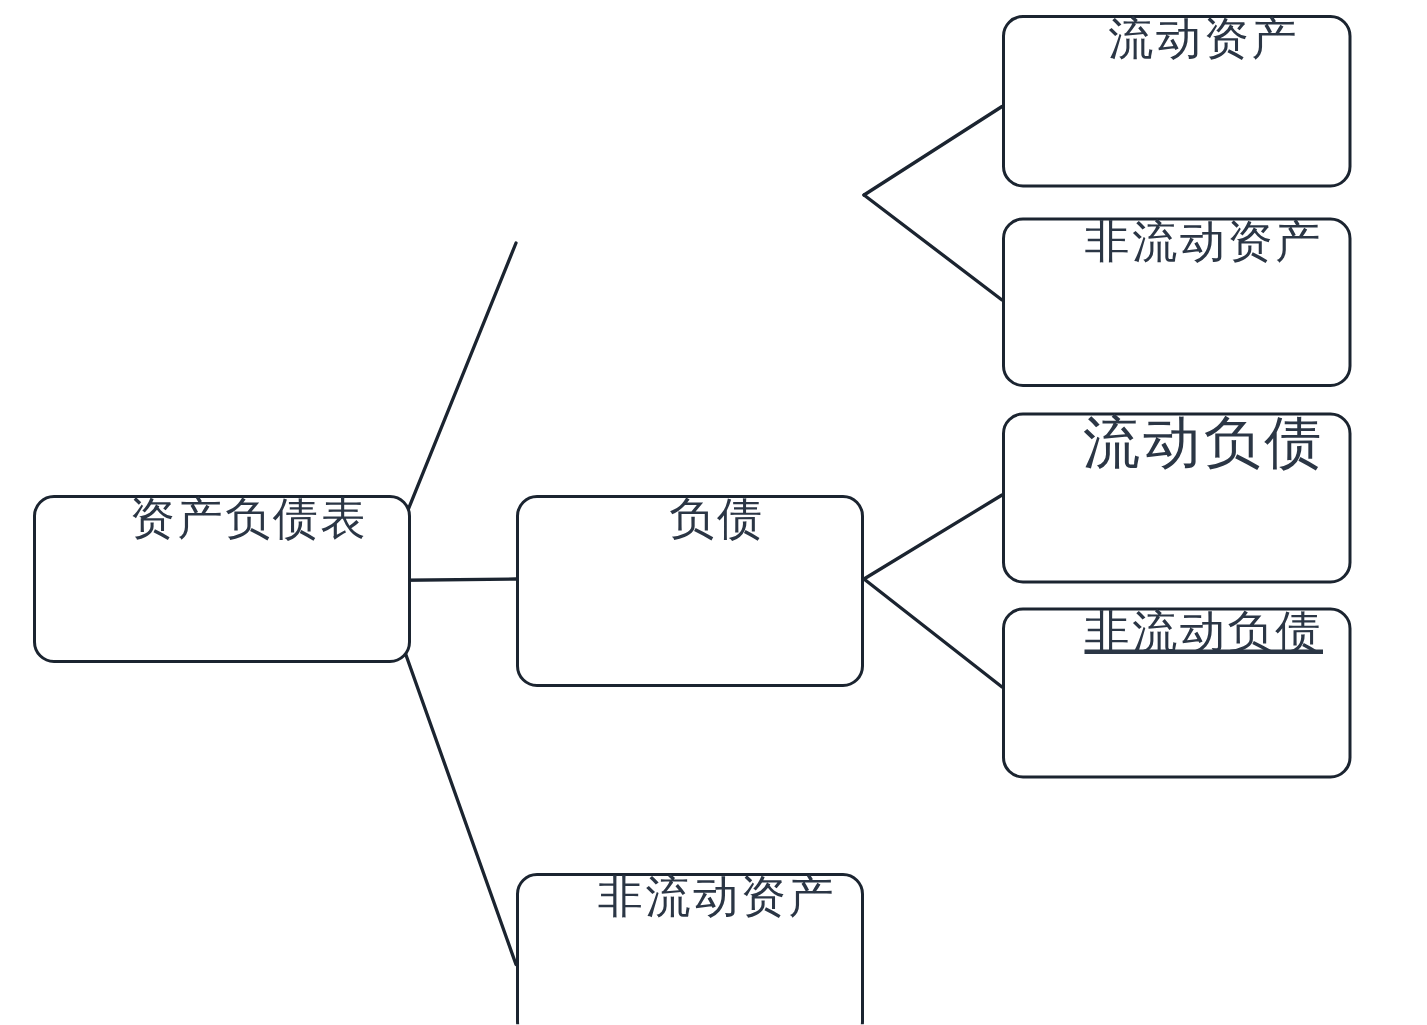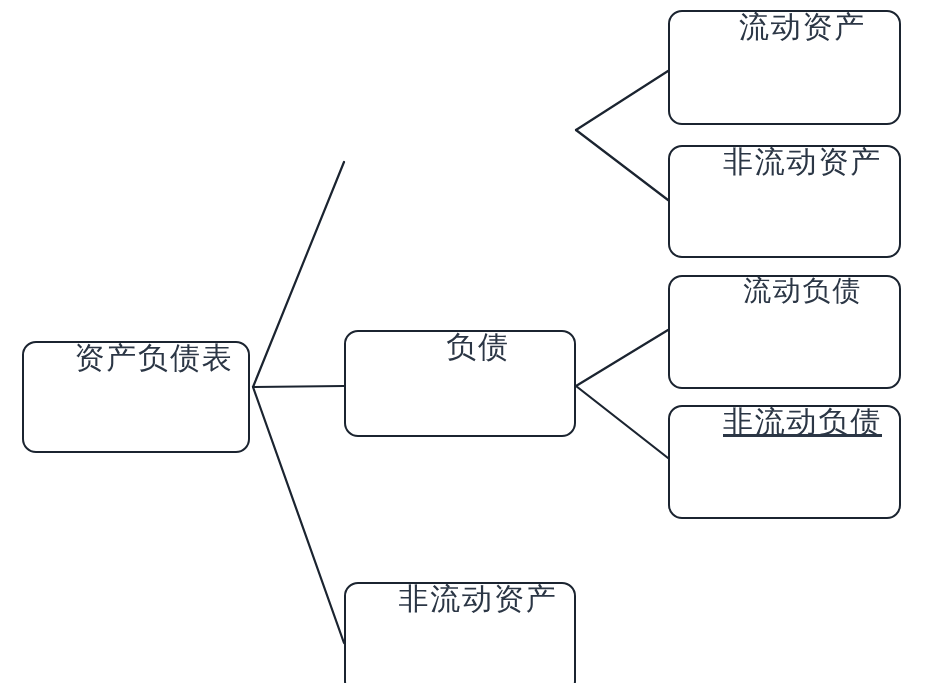--- a/index.html
+++ b/index.html
@@ -42,39 +42,38 @@
   }
   .node-label {
     display: block;
     line-height: 1;
   }
 
   
   #node-root {
     left: 22px;
     top: 330px;
-    width: 228px;
+    width: 252px;
     height: 112px;
     font-size: 30px;
-    margin-top: 11px;
   }
 
   
   #node-assets {
     left: 344px;
     top: 74px;
     width: 232px;
     height: 113px;
     font-size: 30px;
   }
   #node-liabilities {
     left: 344px;
     top: 330px;
     width: 232px;
-    height: 107px;
+    height: 128px;
     font-size: 30px;
   }
   #node-equity {
     left: 344px;
     top: 582px;
     width: 232px;
     height: 113px;
     font-size: 30px;
   }
 
@@ -91,21 +90,21 @@
     top: 145px;
     width: 233px;
     height: 113px;
     font-size: 30px;
   }
   #node-current-liabilities {
     left: 668px;
     top: 275px;
     width: 233px;
     height: 114px;
-    font-size: 28px;
+    font-size: 38px;
   }
   #node-noncurrent-liabilities {
     left: 668px;
     top: 405px;
     width: 233px;
     height: 114px;
     font-size: 30px;
     text-decoration: underline;
   }
 </style>

